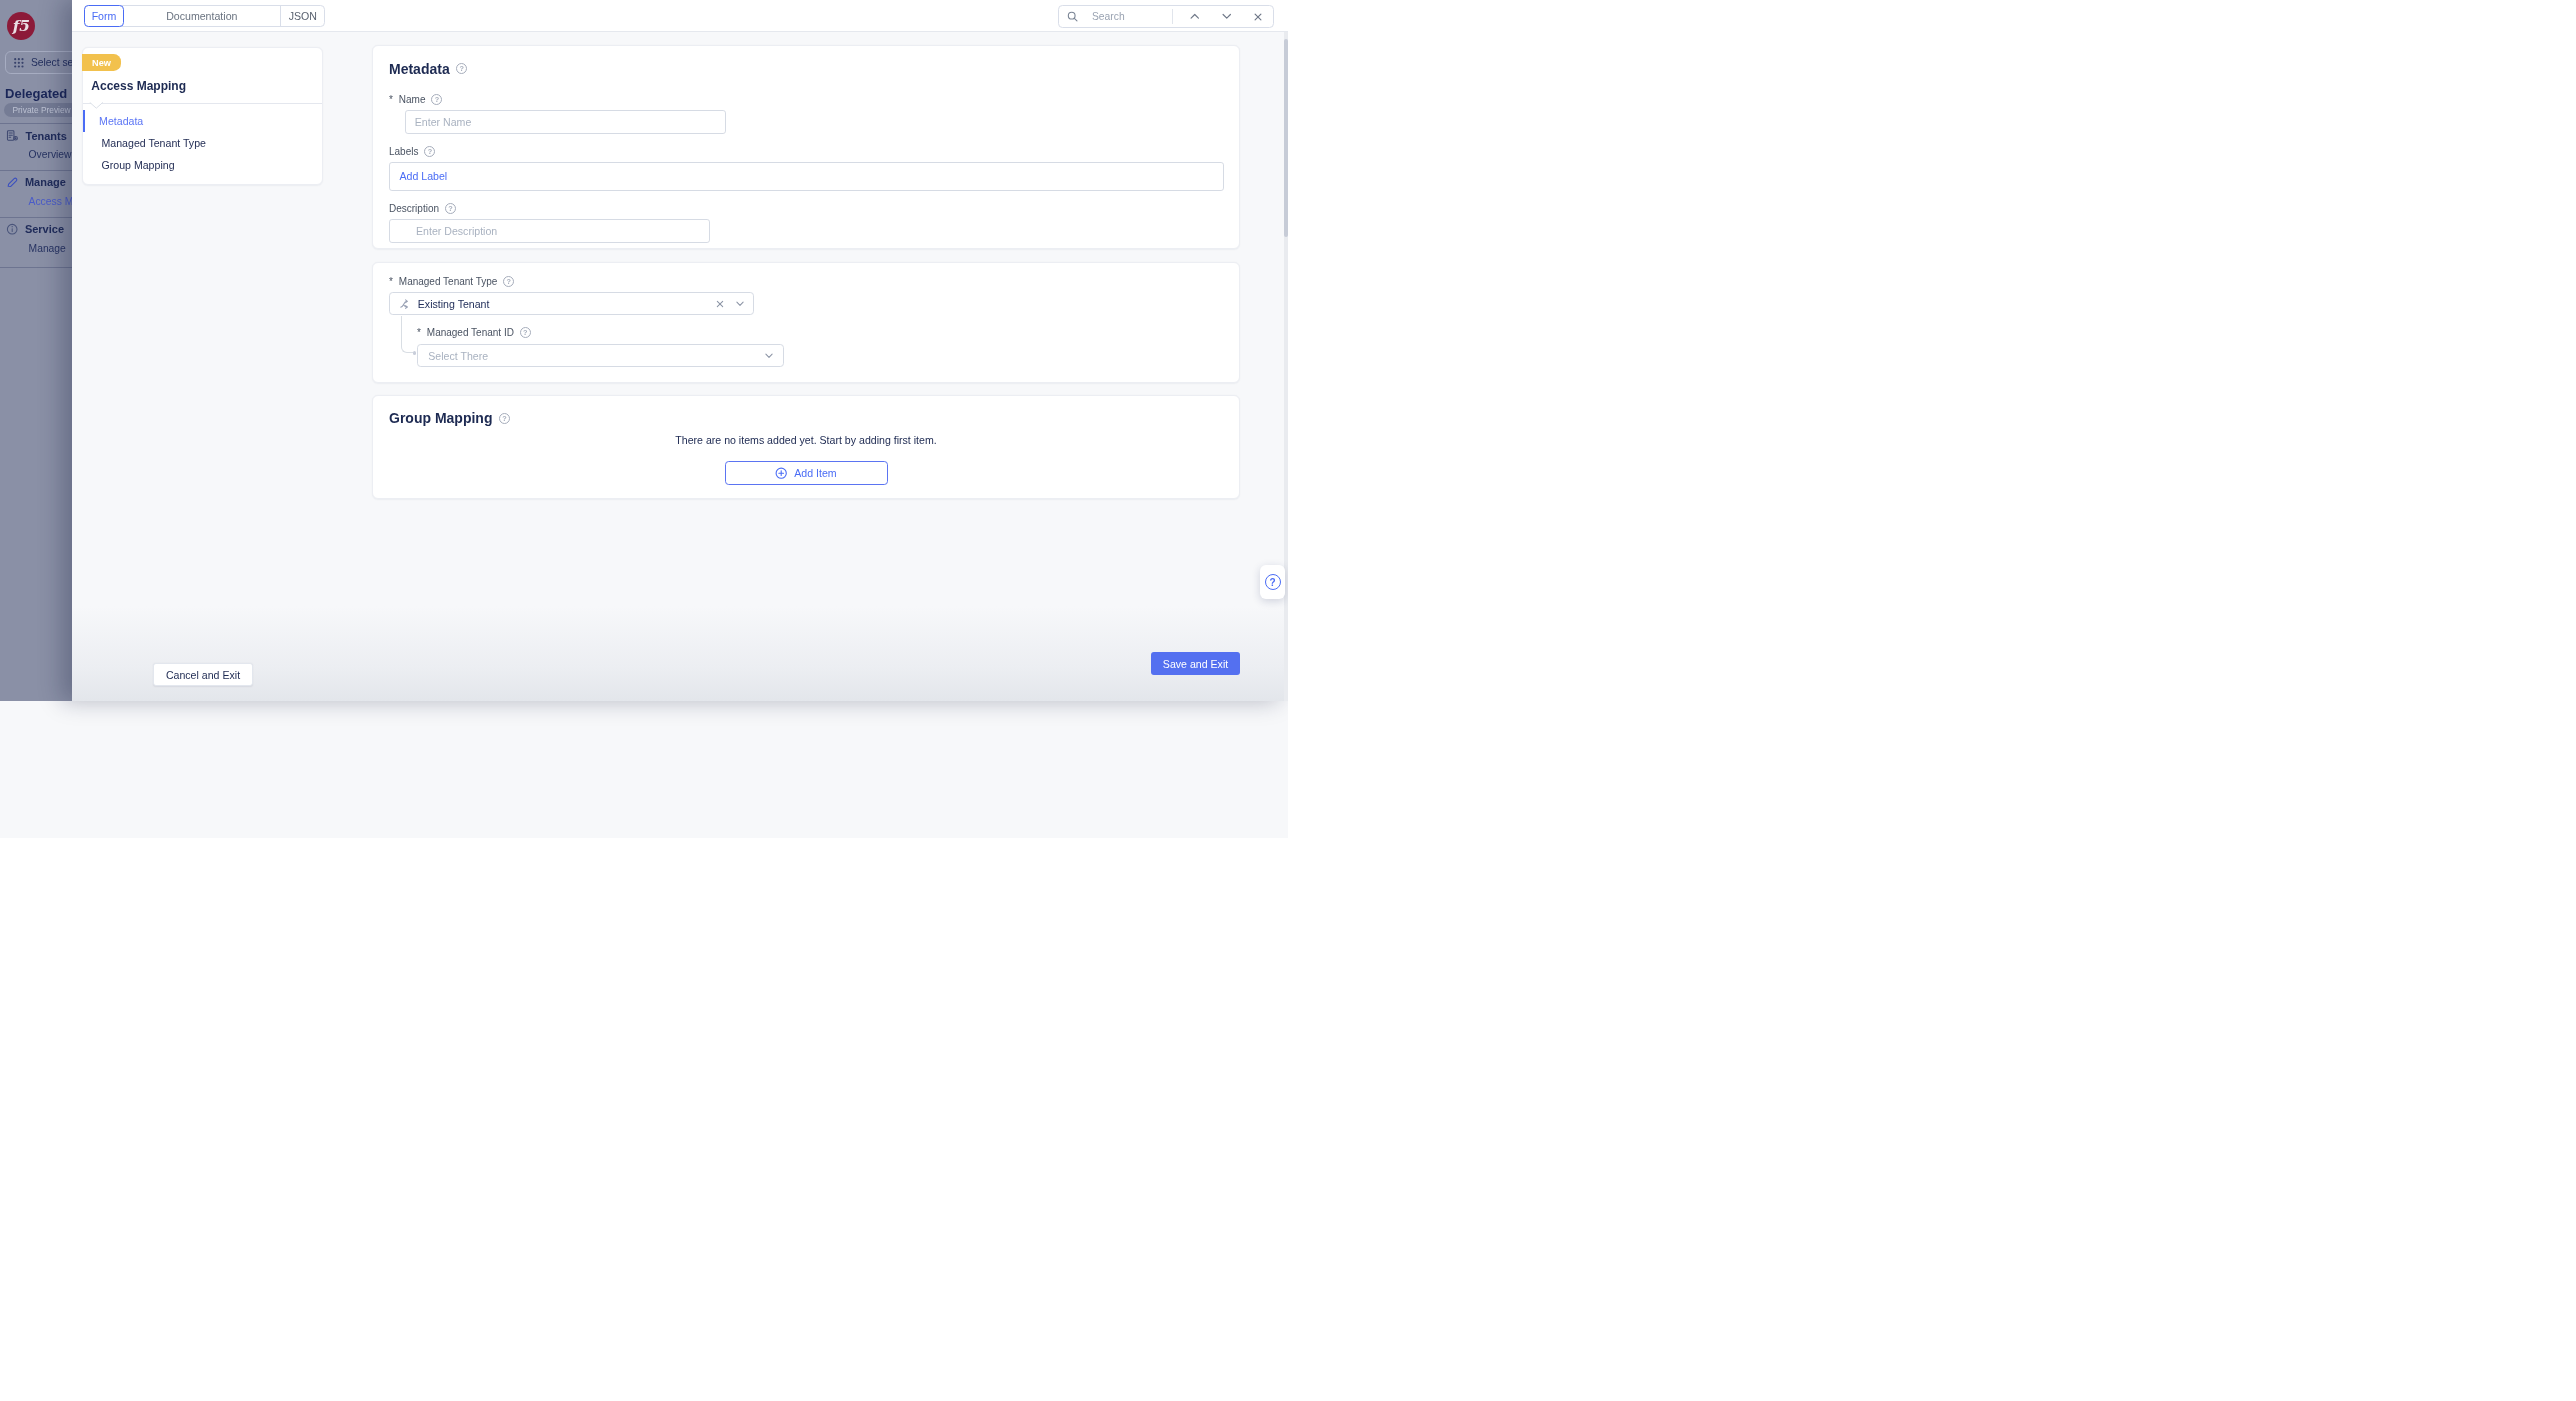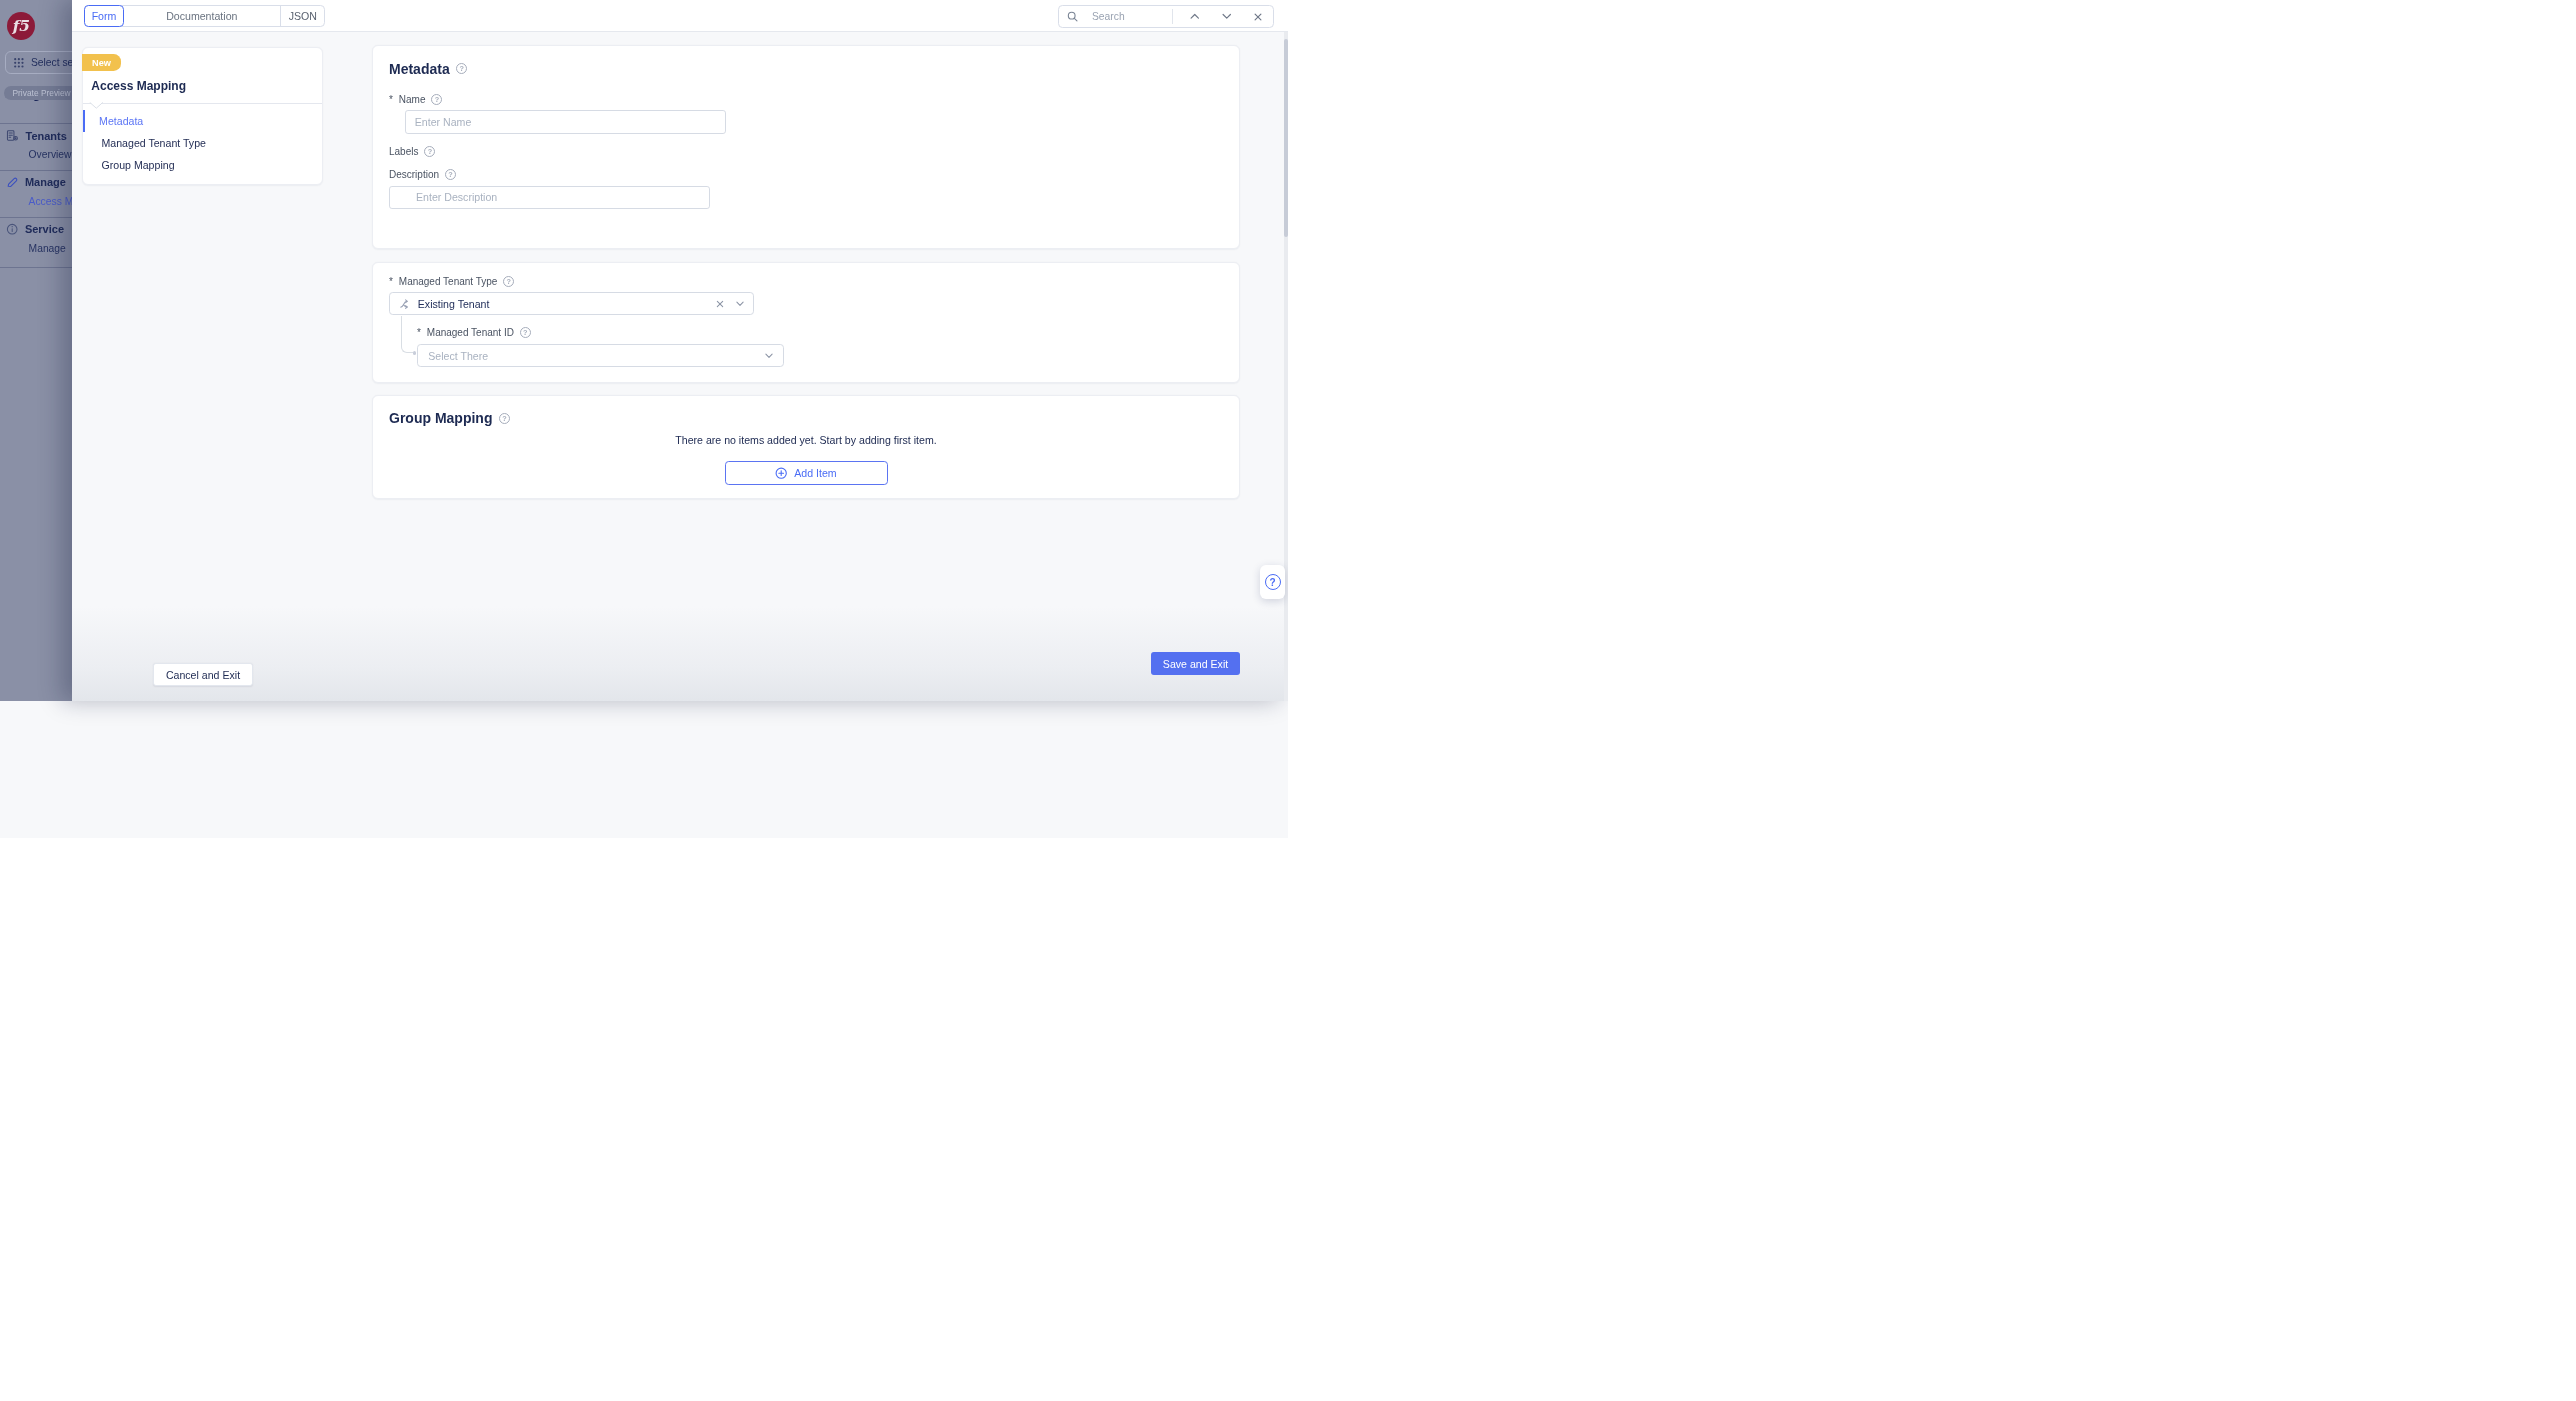--- a/index.html
+++ b/index.html
@@ -10,21 +10,21 @@
   
   .backdrop { position:absolute; left:0; top:0; width:72px; height:701px; background:#8A90A6; overflow:hidden; }
   .backdrop .inner { position:relative; width:168px; height:100%; }
   .f5-logo { position:absolute; left:7.3px; top:12.4px; width:28px; height:28px; border-radius:50%;
              background:#8C1A39; color:#E9DEE4; display:flex; align-items:center; justify-content:center;
              font-family:"DejaVu Serif", serif; font-style:italic; font-weight:bold; font-size:15.4px; }
   .select-svc { position:absolute; left:5.1px; top:51px; height:23px; width:110px; border:0.7px solid #A7ADC2;
                 border-radius:5.9px; display:flex; align-items:center; gap:6.6px; padding-left:6.6px;
                 color:#232F5E; font-size:10.3px; white-space:nowrap; background:transparent; }
   .sb-title { position:absolute; left:5.1px; top:86px; font-size:13px; font-weight:bold; color:#1A2658; white-space:nowrap; }
-  .sb-pill { position:absolute; left:3.7px; top:86px; background:#757C95; color:#BCC1D2; font-size:8.4px;
+  .sb-pill { position:absolute; left:3.7px; top:103px; background:#757C95; color:#BCC1D2; font-size:8.4px;
              padding:2.2px 8.8px; border-radius:732px; white-space:nowrap; }
   .sb-div { position:absolute; left:0; width:72px; height:0; border-top:0.7px solid rgba(44,52,92,.30); }
   .sb-row { position:absolute; left:5.9px; display:flex; align-items:center; gap:6.6px; white-space:nowrap; }
   .sb-row .hdr { font-size:11px; font-weight:bold; color:#202C5A; }
   .sb-sub { position:absolute; left:28.6px; font-size:10.3px; color:#273362; white-space:nowrap; }
   .sb-sub.blue { color:#4A5BC8; }
 
   
   .drawer { position:absolute; left:72px; top:0; width:1216px; height:701px; background:#F7F8FA;
             box-shadow:-10.3px 0 22px rgba(16,22,54,.28); }
@@ -236,20 +236,23 @@
       <div class="f-label" style="margin-top:17.6px">
         <span>*</span>
         <span>Name</span>
         <span class="help-dot">?</span>
       </div>
       <input class="t-input" style="margin-top: 5.1px; margin-left: 16px;" type="text" placeholder="Enter Name">
       <div class="f-label" style="margin-top:12.4px">
         <span>Labels</span>
         <span class="help-dot">?</span>
       </div>
+      <div class="labels-box" style="margin-top:5.1px">
+        <span class="link-blue">Add Label</span>
+      </div>
       <div class="f-label" style="margin-top:12.4px">
         <span>Description</span>
         <span class="help-dot">?</span>
       </div>
       <input class="t-input" style="margin-top: 5.1px; padding-left: 26px;" type="text" placeholder="Enter Description">
     </div>
 
     <div class="card form-card card-tenant">
       <div class="f-label" style="margin-top:13px">
         <span>*</span>

